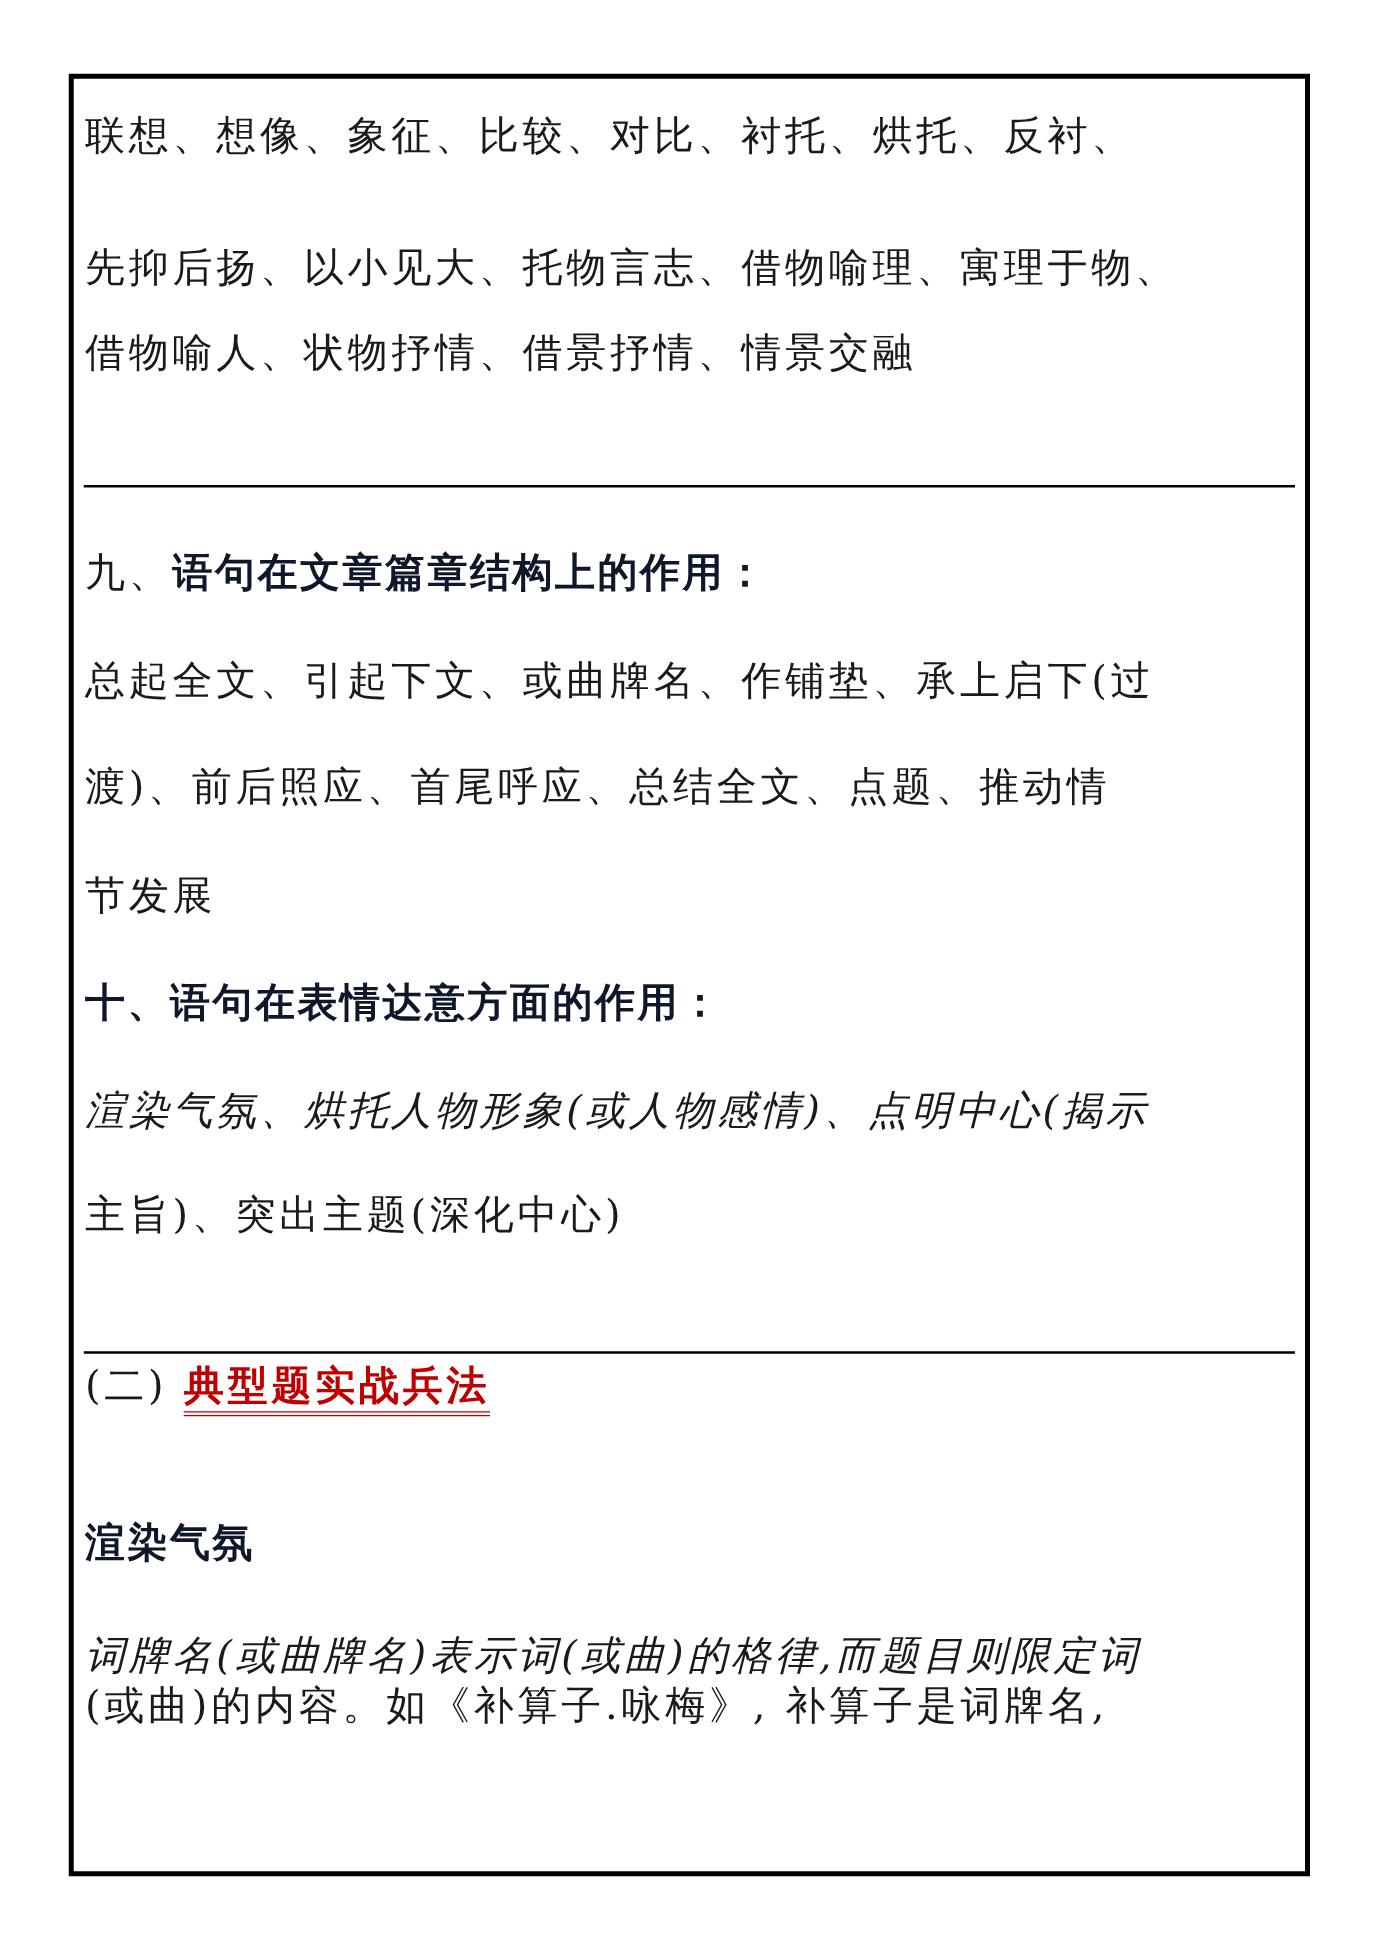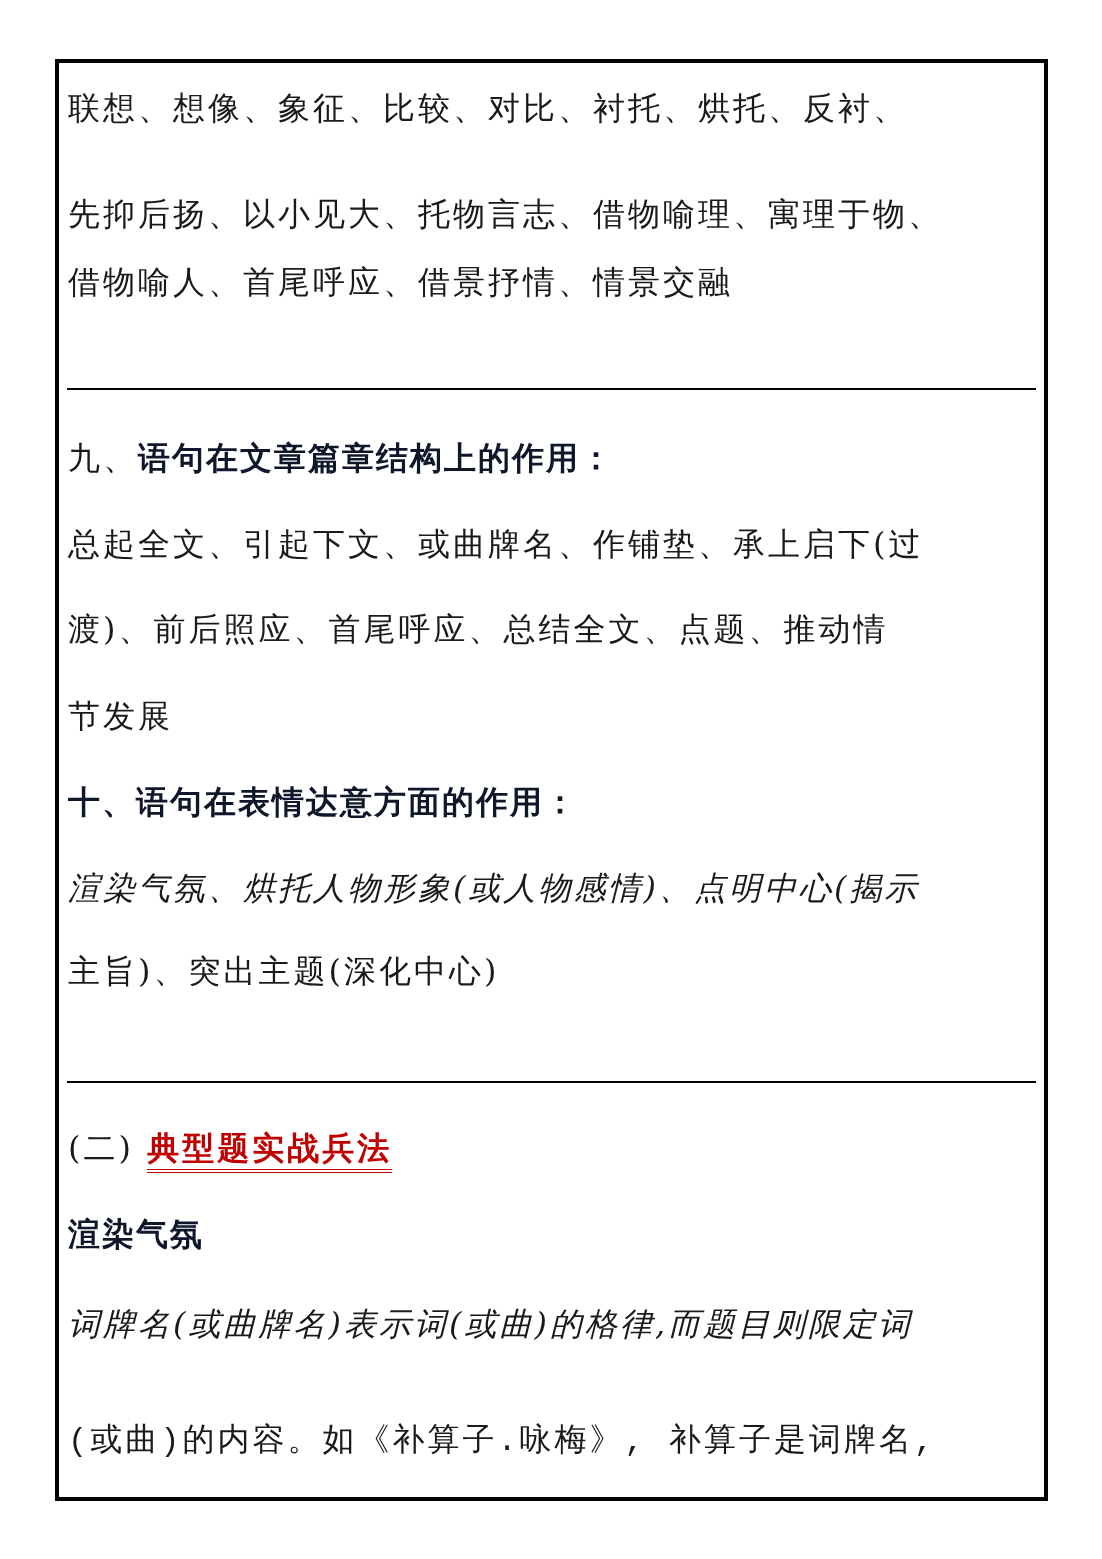--- a/index.html
+++ b/index.html
@@ -35,35 +35,35 @@
       padding-bottom: 2px;
     }
   </style>
 </head>
 <body>
 
 <div class="frame"></div>
 
 <div class="line" style="top:88px;">联想、想像、象征、比较、对比、衬托、烘托、反衬、</div>
 <div class="line" style="top:162px;margin-top:32px;">先抑后扬、以小见大、托物言志、借物喻理、寓理于物、</div>
-<div class="line" style="top:262px;">借物喻人、首尾呼应、借景抒情、情景交融</div>
+<div class="line" style="top:262px;">借物喻人、状物抒情、借景抒情、情景交融</div>
 
 <div class="rule" style="top:388px;"></div>
 
 <div class="line" style="top:438px;">
   <span>九、</span><span class="bold">语句在文章篇章结构上的作用：</span>
 </div>
 <div class="line" style="top:524px;">总起全文、引起下文、或曲牌名、作铺垫、承上启下(过</div>
 <div class="line" style="top:609px;">渡)、前后照应、首尾呼应、总结全文、点题、推动情</div>
 <div class="line" style="top:696px;">节发展</div>
 
 <div class="line bold" style="top:782px;">十、语句在表情达意方面的作用：</div>
 <div class="line" style="top:868px;font-style:italic;">渲染气氛、烘托人物形象(或人物感情)、点明中心(揭示</div>
 <div class="line" style="top:951px;">主旨)、突出主题(深化中心)</div>
 
 <div class="rule" style="top:1081px;"></div>
 
-<div class="line" style="top:1128px;text-align:center;">
+<div class="line" style="top:1088px;text-align:center;">
   <span>(二) </span><span class="red-title">典型题实战兵法</span>
 </div>
 <div class="line bold" style="top:1214px;">渲染气氛</div>
 <div class="line" style="top:1304px;font-style:italic;">词牌名(或曲牌名)表示词(或曲)的格律,而题目则限定词</div>
-<div class="line" style="top:1422px;font-family:Liberation Mono, monospace;">(或曲)的内容。如《补算子.咏梅》, 补算子是词牌名,</div>
+<div class="line" style="top:1344px;">(或曲)的内容。如《补算子.咏梅》, 补算子是词牌名,</div>
 
 </body></html>

